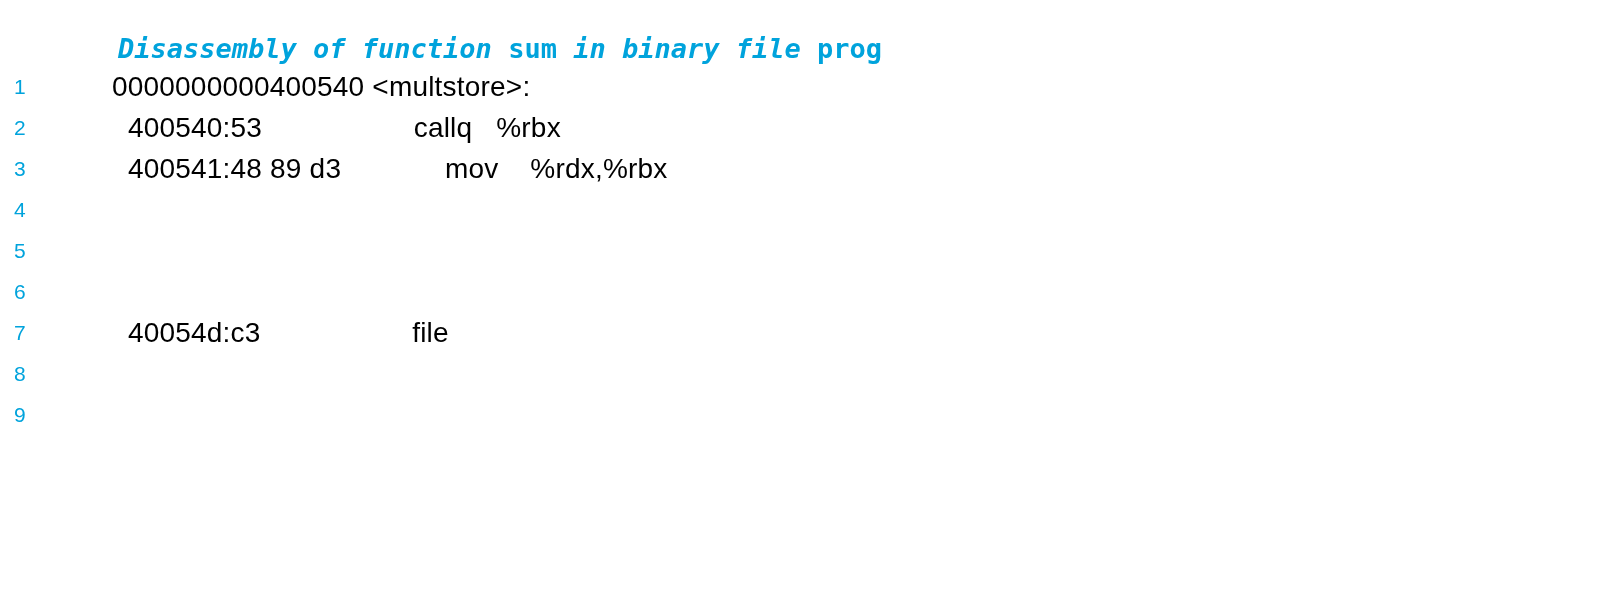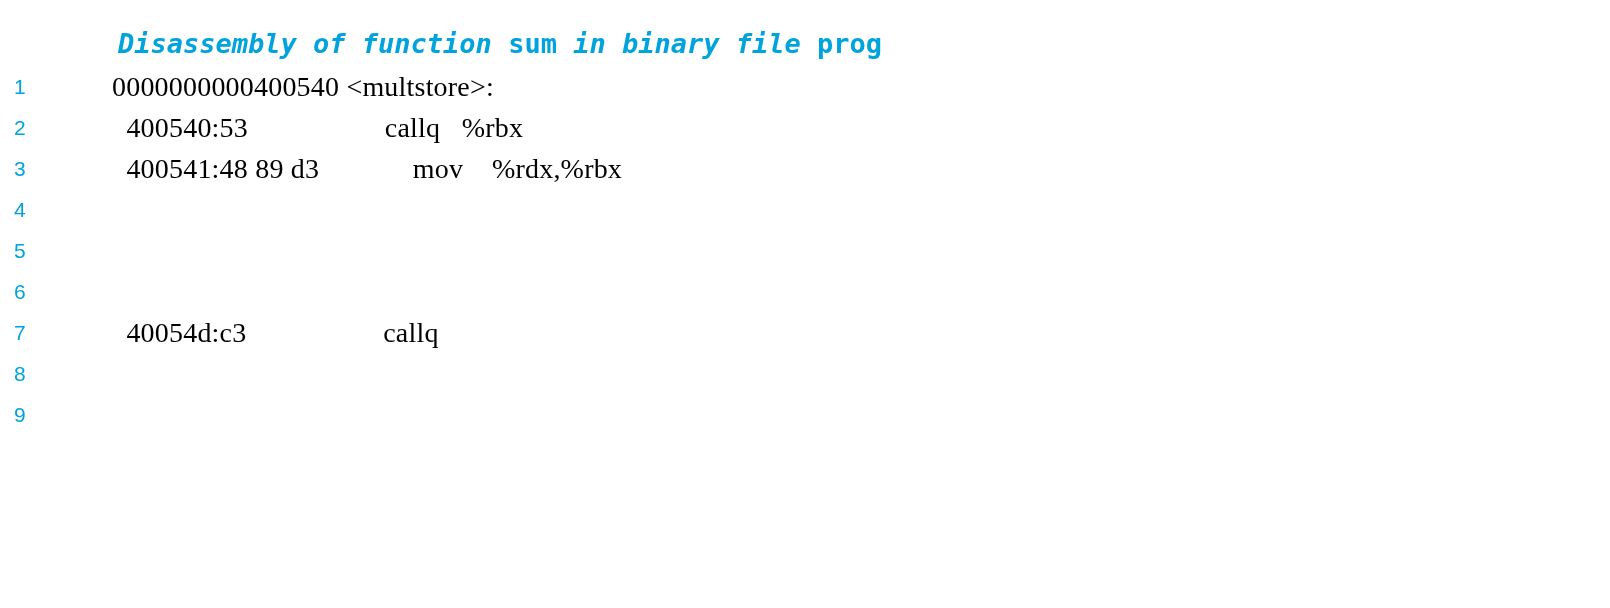--- a/index.html
+++ b/index.html
@@ -23,21 +23,21 @@
   }
 
   
   .caption-row {
     position: absolute;
     left: 0;
     top: 22px;
     height: 42px;
     width: 1610px;
     display: flex;
-    align-items: center;
+    align-items: flex-end;
   }
   .caption-text {
     margin-left: 118px;
     font-family: "DejaVu Sans Mono", "Liberation Mono", monospace;
     font-size: 27px;
     font-style: italic;
     font-weight: 700;
     color: #00a3dc;
     white-space: pre;
     letter-spacing: 0px;
@@ -69,21 +69,21 @@
     font-family: "Liberation Sans", "DejaVu Sans", sans-serif;
     font-size: 21px;
     font-weight: 400;
     color: #00a3dc;
     line-height: 34px;
   }
   .codetext {
     position: absolute;
     left: 112px;
     top: 0;
-    font-family: Liberation Serif, serif;
+    font-family: Liberation Sans, sans-serif;
     font-size: 28px;
     font-weight: 400;
     color: #000000;
     line-height: 34px;
     white-space: pre;
     letter-spacing: 0.2px;
   }
 </style>
 </head>
 <body>
@@ -118,21 +118,21 @@
     <div class="code-row">
       <span class="lineno">5</span>
     </div>
 
     <div class="code-row">
       <span class="lineno">6</span>
     </div>
 
     <div class="code-row">
       <span class="lineno">7</span>
-      <span class="codetext">  40054d:c3                   callq</span>
+      <span class="codetext">  40054d:c3                   file</span>
     </div>
 
     <div class="code-row">
       <span class="lineno">8</span>
     </div>
 
     <div class="code-row">
       <span class="lineno">9</span>
     </div>
 

